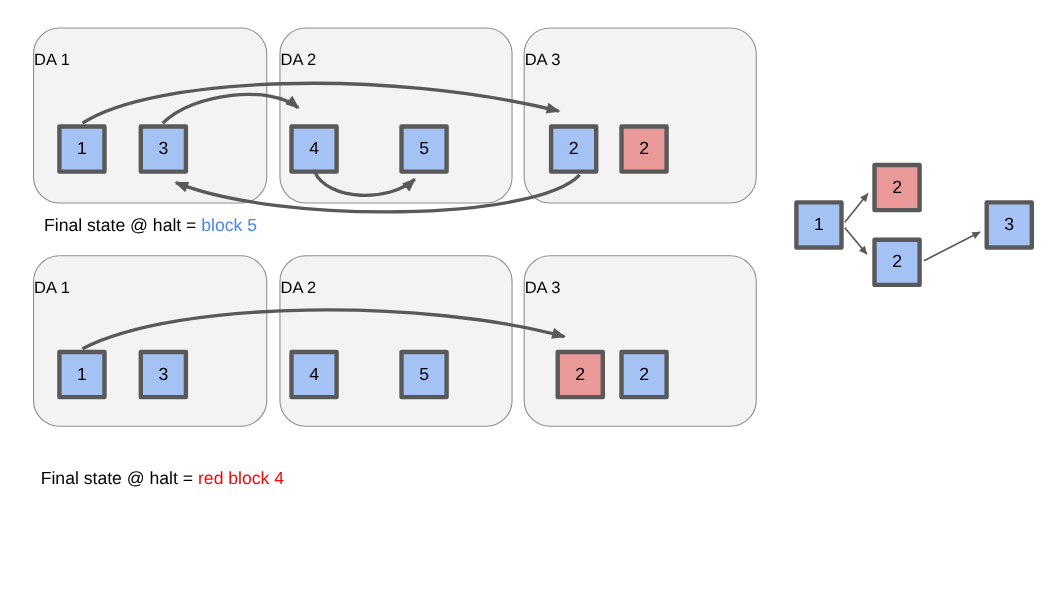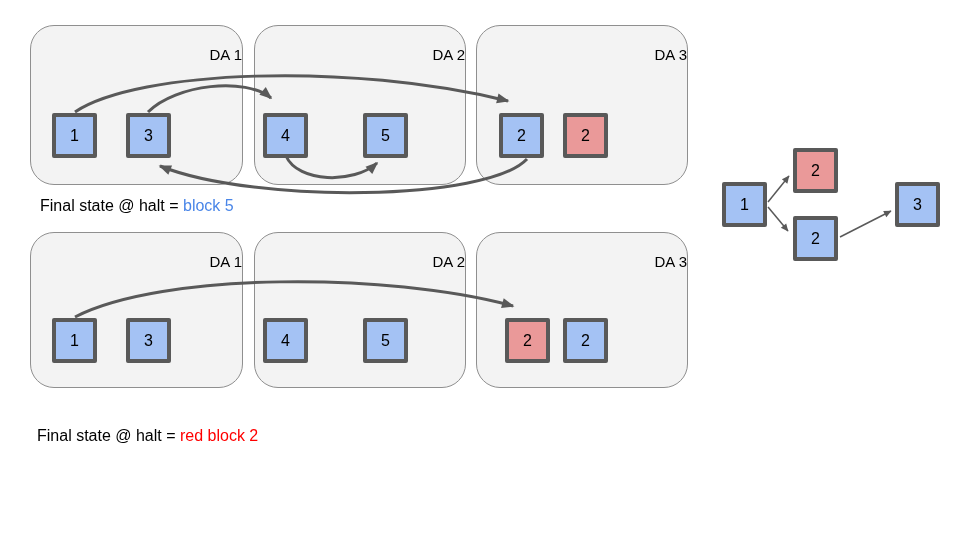--- a/index.html
+++ b/index.html
@@ -5,21 +5,21 @@
   html,body{margin:0;padding:0;background:#ffffff;}
   #canvas{
     position:relative;width:960px;height:540px;background:#ffffff;overflow:hidden;
     font-family:"Liberation Sans","DejaVu Sans",sans-serif;color:#000;
   }
   .da{
     position:absolute;background:#f3f3f3;border:1.6px solid #8f8f8f;border-radius:24px;
     box-sizing:border-box;
   }
   .da-label{
-    position:absolute;top:20px;left:0;width:100%;text-align:right;
+    position:absolute;top:20px;left:0;width:100%;text-align:left;
     font-size:15px;color:#000;
   }
   .block{
     position:absolute;width:45px;height:45px;box-sizing:border-box;
     border:4px solid #595959;border-radius:2px;
     display:flex;align-items:center;justify-content:center;
     font-size:16px;color:#000;
   }
   .block.blue{background:#a4c2f4;}
   .block.red{background:#ea9999;}
@@ -62,21 +62,21 @@
     <div class="da-label">DA 3</div>
   </div>
 
   <div class="block blue" style="left:52px;top:318px">1</div>
   <div class="block blue" style="left:126px;top:318px">3</div>
   <div class="block blue" style="left:263px;top:318px">4</div>
   <div class="block blue" style="left:363px;top:318px">5</div>
   <div class="block red" style="left:505px;top:318px">2</div>
   <div class="block blue" style="left:563px;top:318px">2</div>
 
-  <div class="caption" style="left:37px;top:427px"><span>Final state @ halt = </span><span class="result-red">red block 2</span></div>
+  <div class="caption" style="left:37px;top:427px"><span>Final state @ halt = </span><span class="result-red">red block 4</span></div>
 
   <div class="block blue" style="left:722px;top:182px">1</div>
   <div class="block red" style="left:793px;top:148px">2</div>
   <div class="block blue" style="left:793px;top:216px">2</div>
   <div class="block blue" style="left:895px;top:182px">3</div>
 
   <svg id="arrow-layer" viewBox="0 0 960 540">
     <defs>
       <marker id="arrowBig" markerUnits="userSpaceOnUse" markerWidth="16" markerHeight="14" refX="12" refY="6.5" orient="auto">
         <path d="M1,1.5 L13.5,6.5 L1,11.5 Z" fill="#595959"></path>

